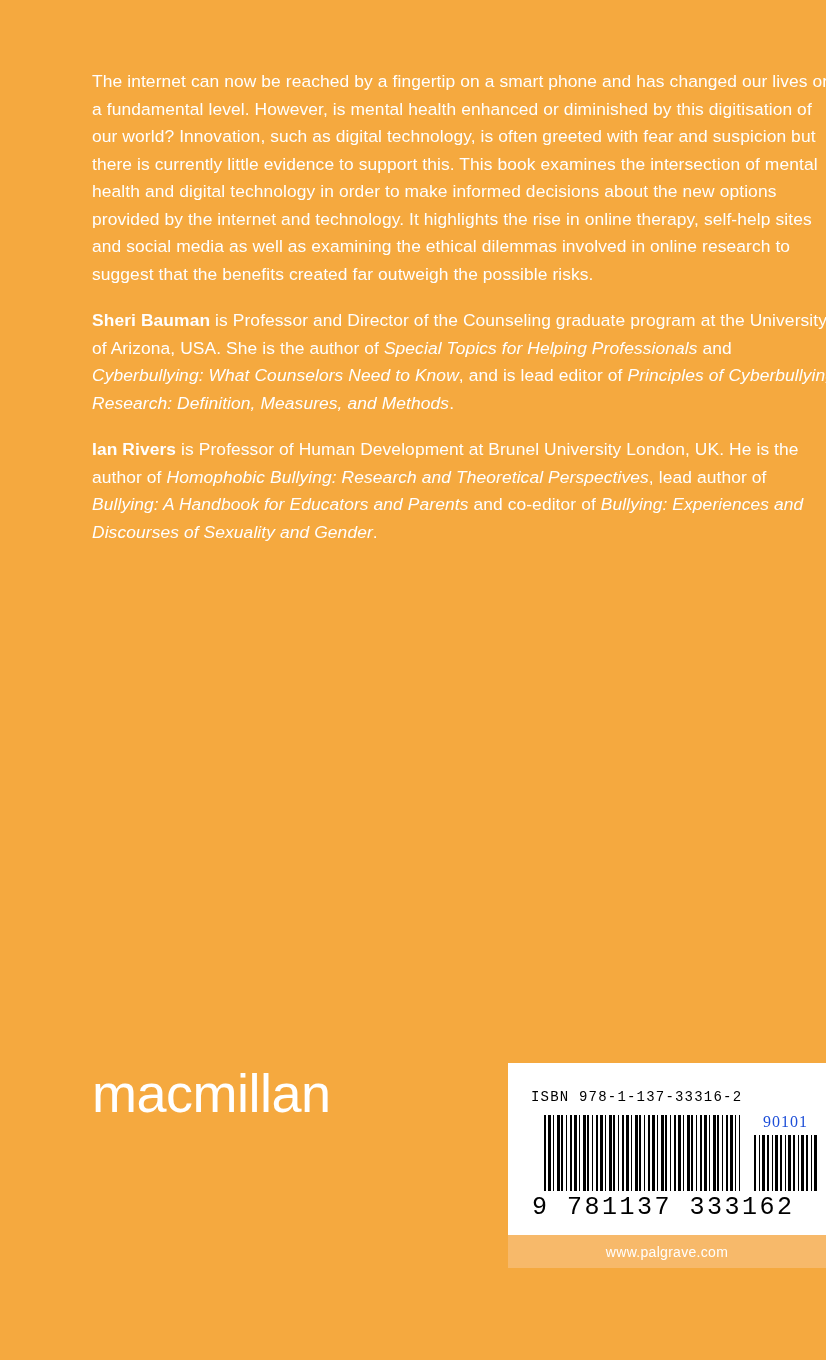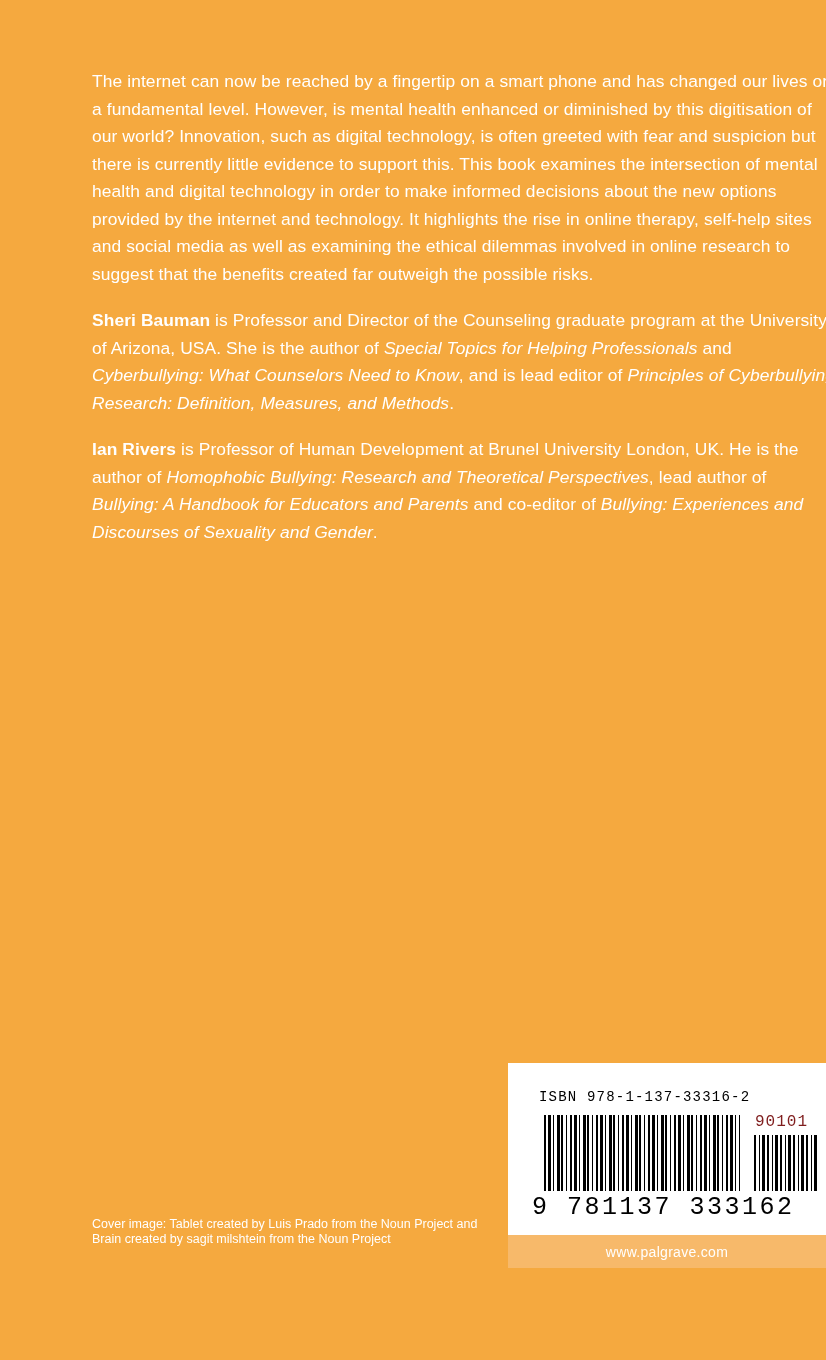--- a/index.html
+++ b/index.html
@@ -76,35 +76,35 @@
   .barcode-block {
     position: absolute;
     left: 508px;
     top: 1063px;
     width: 318px;
     height: 205px;
     background: #FFFFFF;
   }
   .isbn-text {
     position: absolute;
-    left: 31px;
+    left: 23px;
     top: 26px;
     font-family: "Liberation Mono", monospace;
     font-size: 14px;
     letter-spacing: 1.2px;
     color: #000000;
   }
   .ean-small {
     position: absolute;
     right: 18px;
     top: 50px;
-    font-family: Liberation Mono, monospace;
+    font-family: Liberation Serif, serif;
     font-size: 16px;
     letter-spacing: 1px;
-    color: #7f1d1d;
+    color: #1d4ed8;
   }
   .bars-main {
     position: absolute;
     left: 36px;
     top: 52px;
     width: 196px;
     height: 76px;
     background:
       repeating-linear-gradient(to right,
         #000 0px, #000 2px, #fff 2px, #fff 4px,
@@ -157,23 +157,23 @@
 
   <div class="blurb">
     <p>The internet can now be reached by a fingertip on a smart phone and has changed our lives on a fundamental level. However, is mental health enhanced or diminished by this digitisation of our world? Innovation, such as digital technology, is often greeted with fear and suspicion but there is currently little evidence to support this. This book examines the intersection of mental health and digital technology in order to make informed decisions about the new options provided by the internet and technology. It highlights the rise in online therapy, self-help sites and social media as well as examining the ethical dilemmas involved in online research to suggest that the benefits created far outweigh the possible risks.</p>
 
     <p><span class="bold-name">Sheri Bauman</span><span> is Professor and Director of the Counseling graduate program at the University of Arizona, USA. She is the author of </span><span class="ital">Special Topics for Helping Professionals</span><span> and </span><span class="ital">Cyberbullying: What Counselors Need to Know</span><span>, and is lead editor of </span><span class="ital">Principles of Cyberbullying Research: Definition, Measures, and Methods</span><span>.</span></p>
 
     <p class="last"><span class="bold-name">Ian Rivers</span><span> is Professor of Human Development at Brunel University London, UK. He is the author of </span><span class="ital">Homophobic Bullying: Research and Theoretical Perspectives</span><span>, lead author of </span><span class="ital">Bullying: A Handbook for Educators and Parents</span><span> and co-editor of </span><span class="ital">Bullying: Experiences and Discourses of Sexuality and Gender</span><span>.</span></p>
   </div>
 
   <div class="logo">
+    <span class="line2">macmillan</span>
   </div>
 
-  <div class="credit">Cover image: Tablet created by Luis Prado from the Noun Project and Brain created by sagit milshtein from the Noun Project</div>
 
   <div class="barcode-block">
     <div class="isbn-text">ISBN 978-1-137-33316-2</div>
     <div class="ean-small">90101</div>
     <div class="bars-main"></div>
     <div class="bars-addon"></div>
     <div class="ean-digits">9 781137 333162</div>
     <div class="url-bar">www.palgrave.com</div>
   </div>
 

